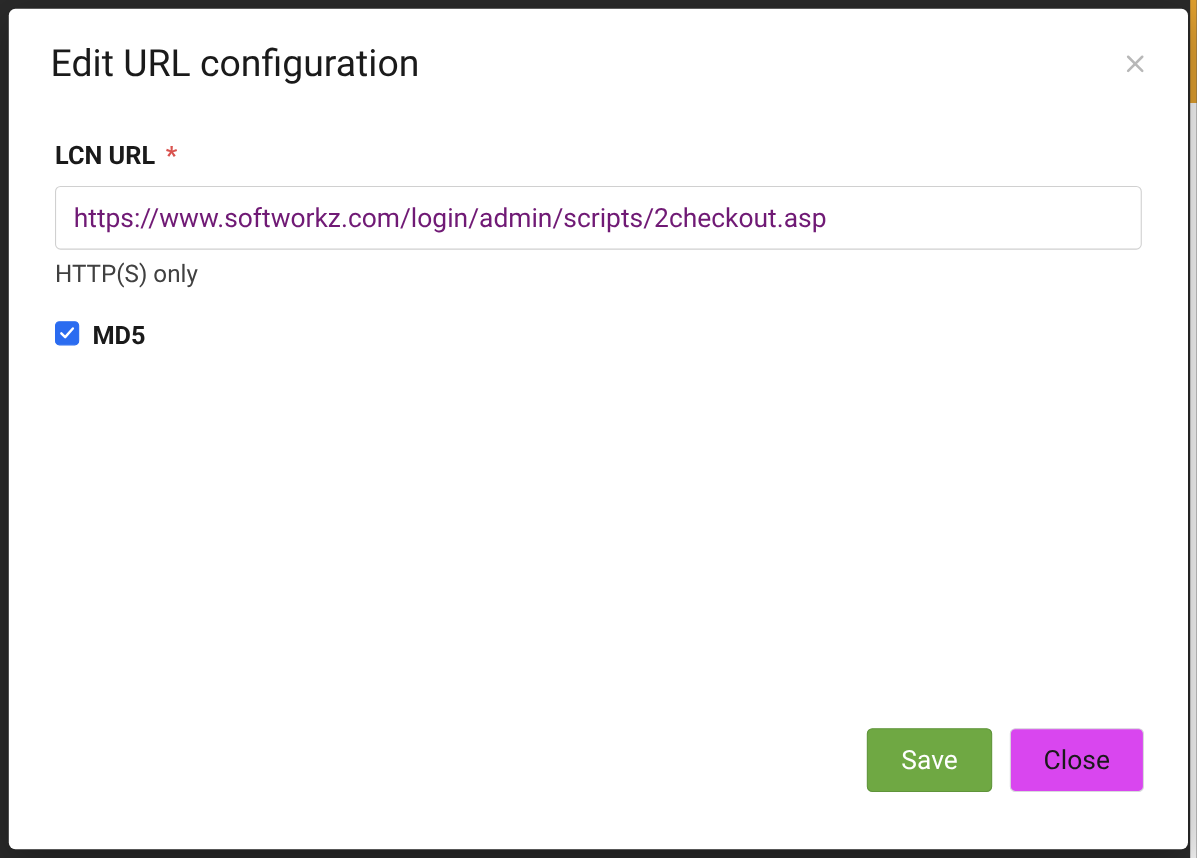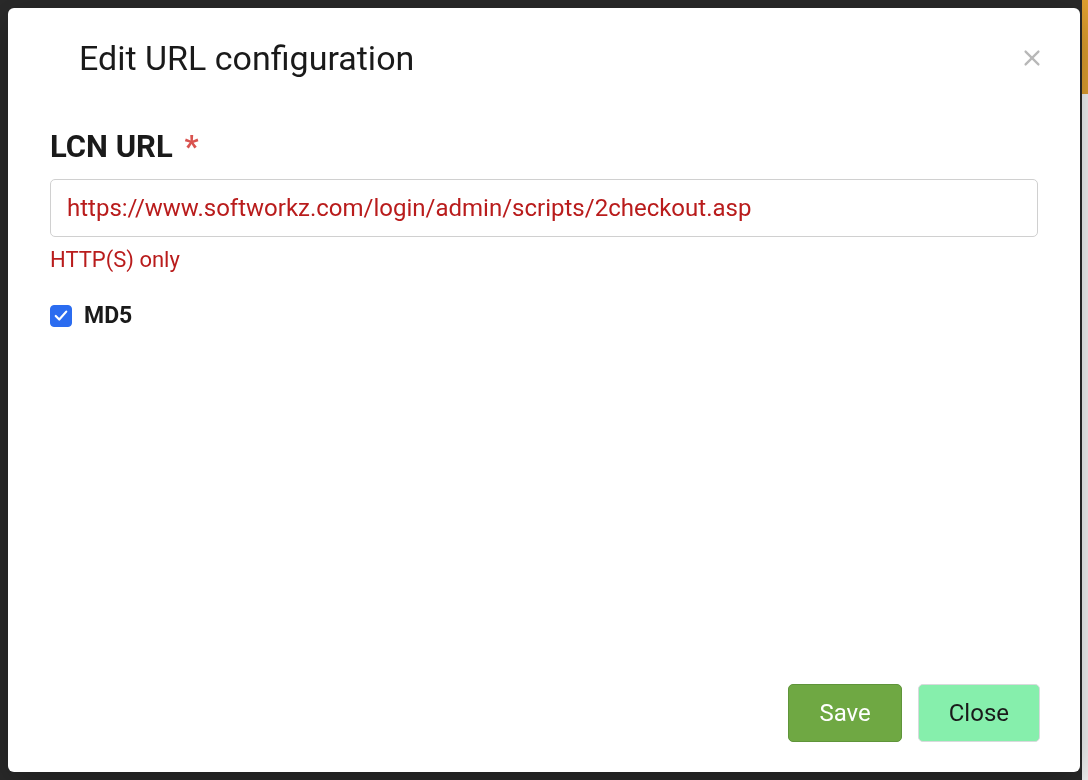--- a/index.html
+++ b/index.html
@@ -31,21 +31,20 @@
       bottom: 8px;
       background: #ffffff;
       border-radius: 6px;
       box-shadow: 0 10px 40px rgba(0,0,0,0.3);
       display: flex;
       flex-direction: column;
     }
     .modal-header {
       padding: 30px 38px 20px 38px;
       position: relative;
-      margin-left: 33px;
     }
     .modal-title {
       font-size: 34px;
       font-weight: 400;
       color: #1a1a1a;
     }
     .close-icon {
       position: absolute;
       top: 36px;
       right: 34px;
@@ -61,50 +60,49 @@
     }
     .modal-body {
       flex: 1;
       padding: 30px 42px 20px 42px;
     }
     .form-group {
       margin-bottom: 30px;
     }
     .form-label {
       display: block;
-      font-size: 31px;
+      font-size: 23px;
       font-weight: 700;
       color: #1a1a1a;
       margin-bottom: 14px;
     }
     .required-star {
       color: #d9534f;
       margin-left: 4px;
     }
     .form-input {
       width: 100%;
       padding: 14px 16px;
       font-size: 24px;
       border: 1px solid #d0d0d0;
       border-radius: 5px;
-      color: #b91c1c;
+      color: #701a75;
       background: #ffffff;
       font-family: inherit;
     }
     .form-help {
       margin-top: 10px;
       font-size: 22px;
-      color: #b91c1c;
+      color: #404040;
     }
     .checkbox-group {
       margin-top: 12px;
     }
     .checkbox-row {
       display: flex;
-      align-items: center;
       margin-bottom: 18px;
     }
     .checkbox {
       width: 22px;
       height: 22px;
       border: 1.5px solid #888;
       border-radius: 4px;
       margin-right: 12px;
       cursor: pointer;
       display: flex;
@@ -124,41 +122,41 @@
       width: 14px;
       height: 14px;
     }
     .checkbox-label {
       font-size: 23px;
       font-weight: 700;
       color: #1a1a1a;
       cursor: pointer;
     }
     .modal-footer {
-      padding: 20px 40px 30px 40px;
+      padding: 20px 40px 52px 40px;
       display: flex;
       justify-content: flex-end;
       gap: 16px;
     }
     .btn {
       padding: 14px 30px;
       font-size: 24px;
       font-weight: 400;
       border-radius: 5px;
       cursor: pointer;
       font-family: inherit;
       border: 1px solid transparent;
     }
     .btn-primary {
       background: #6fa843;
       color: #ffffff;
       border-color: #5f943a;
     }
     .btn-secondary {
-      background: #86efac;
+      background: #d946ef;
       color: #1a1a1a;
       border-color: #d8dadc;
     }
   </style>
 </head>
 <body>
 
 <div class="backdrop-strip"></div>
 
 <div class="modal">

